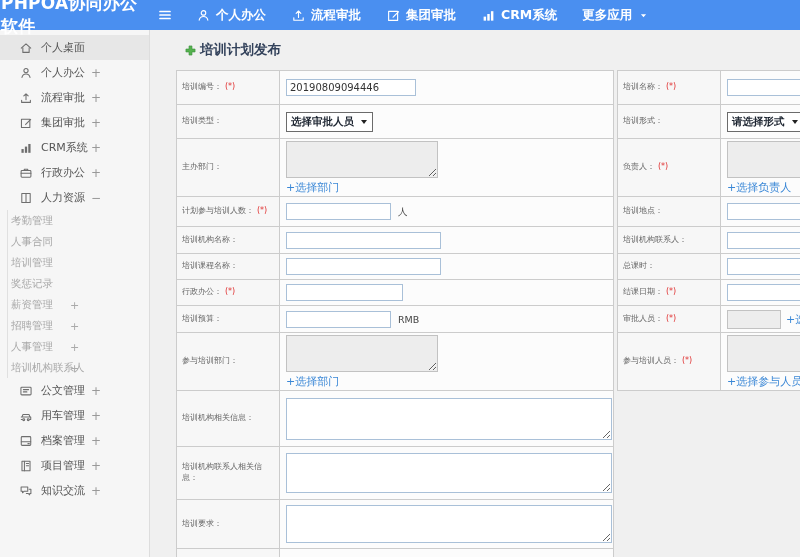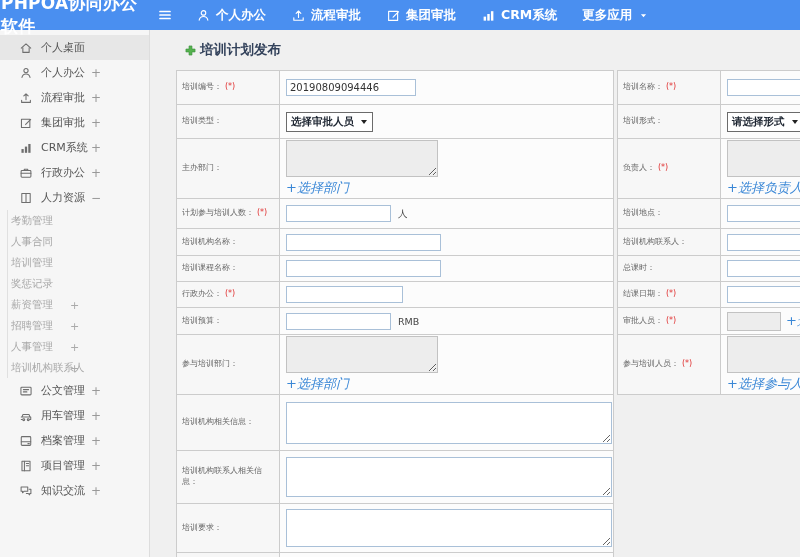--- a/index.html
+++ b/index.html
@@ -56,22 +56,22 @@
     font-size:10px; color:#333; background:#fff; font-family:inherit; }
   .suffix { margin-left:7px; color:#444; font-size:9.5px; }
   .sel { display:inline-flex; align-items:center; border:1px solid #6b6b6b;
     background:#fff; padding:2px 5px 2px 4px; font-size:10.5px; color:#1c2430;
     font-weight:bold; cursor:pointer; }
   .sel .sel-caret { width:0; height:0; border-left:3.5px solid transparent;
     border-right:3.5px solid transparent; border-top:4.5px solid #222; margin-left:7px; }
   textarea { display:block; font-family:inherit; font-size:10px; color:#333; }
   textarea.gray { background:#ededed; border:1px solid #c2c2c2; resize:both; }
   textarea.big  { background:#fff; border:1px solid #a9c0d8; resize:both; }
-  a.pick-link { color:#3a87d6; text-decoration:none; font-size:13px;
-    display:inline-block; margin-top:2px; cursor:pointer; white-space:nowrap;font-style:italic; }
+  a.pick-link { color:#3a87d6; text-decoration:none; font-size:11px;
+    display:inline-block; margin-top:2px; cursor:pointer; white-space:nowrap; }
   a.pick-link.inline { margin:0 0 0 5px; vertical-align:middle; }
   .pbox { display:inline-block; background:#ededed; border:1px solid #c2c2c2;
     vertical-align:middle; }
 </style>
 </head>
 <body>
 
 <div class="header">
   <div class="logo">PHPOA协同办公软件</div>
   <span class="ic hamburger"><svg viewBox="0 0 16 16" fill="none" stroke="currentColor" stroke-width="1.2" stroke-linecap="round" stroke-linejoin="round">

